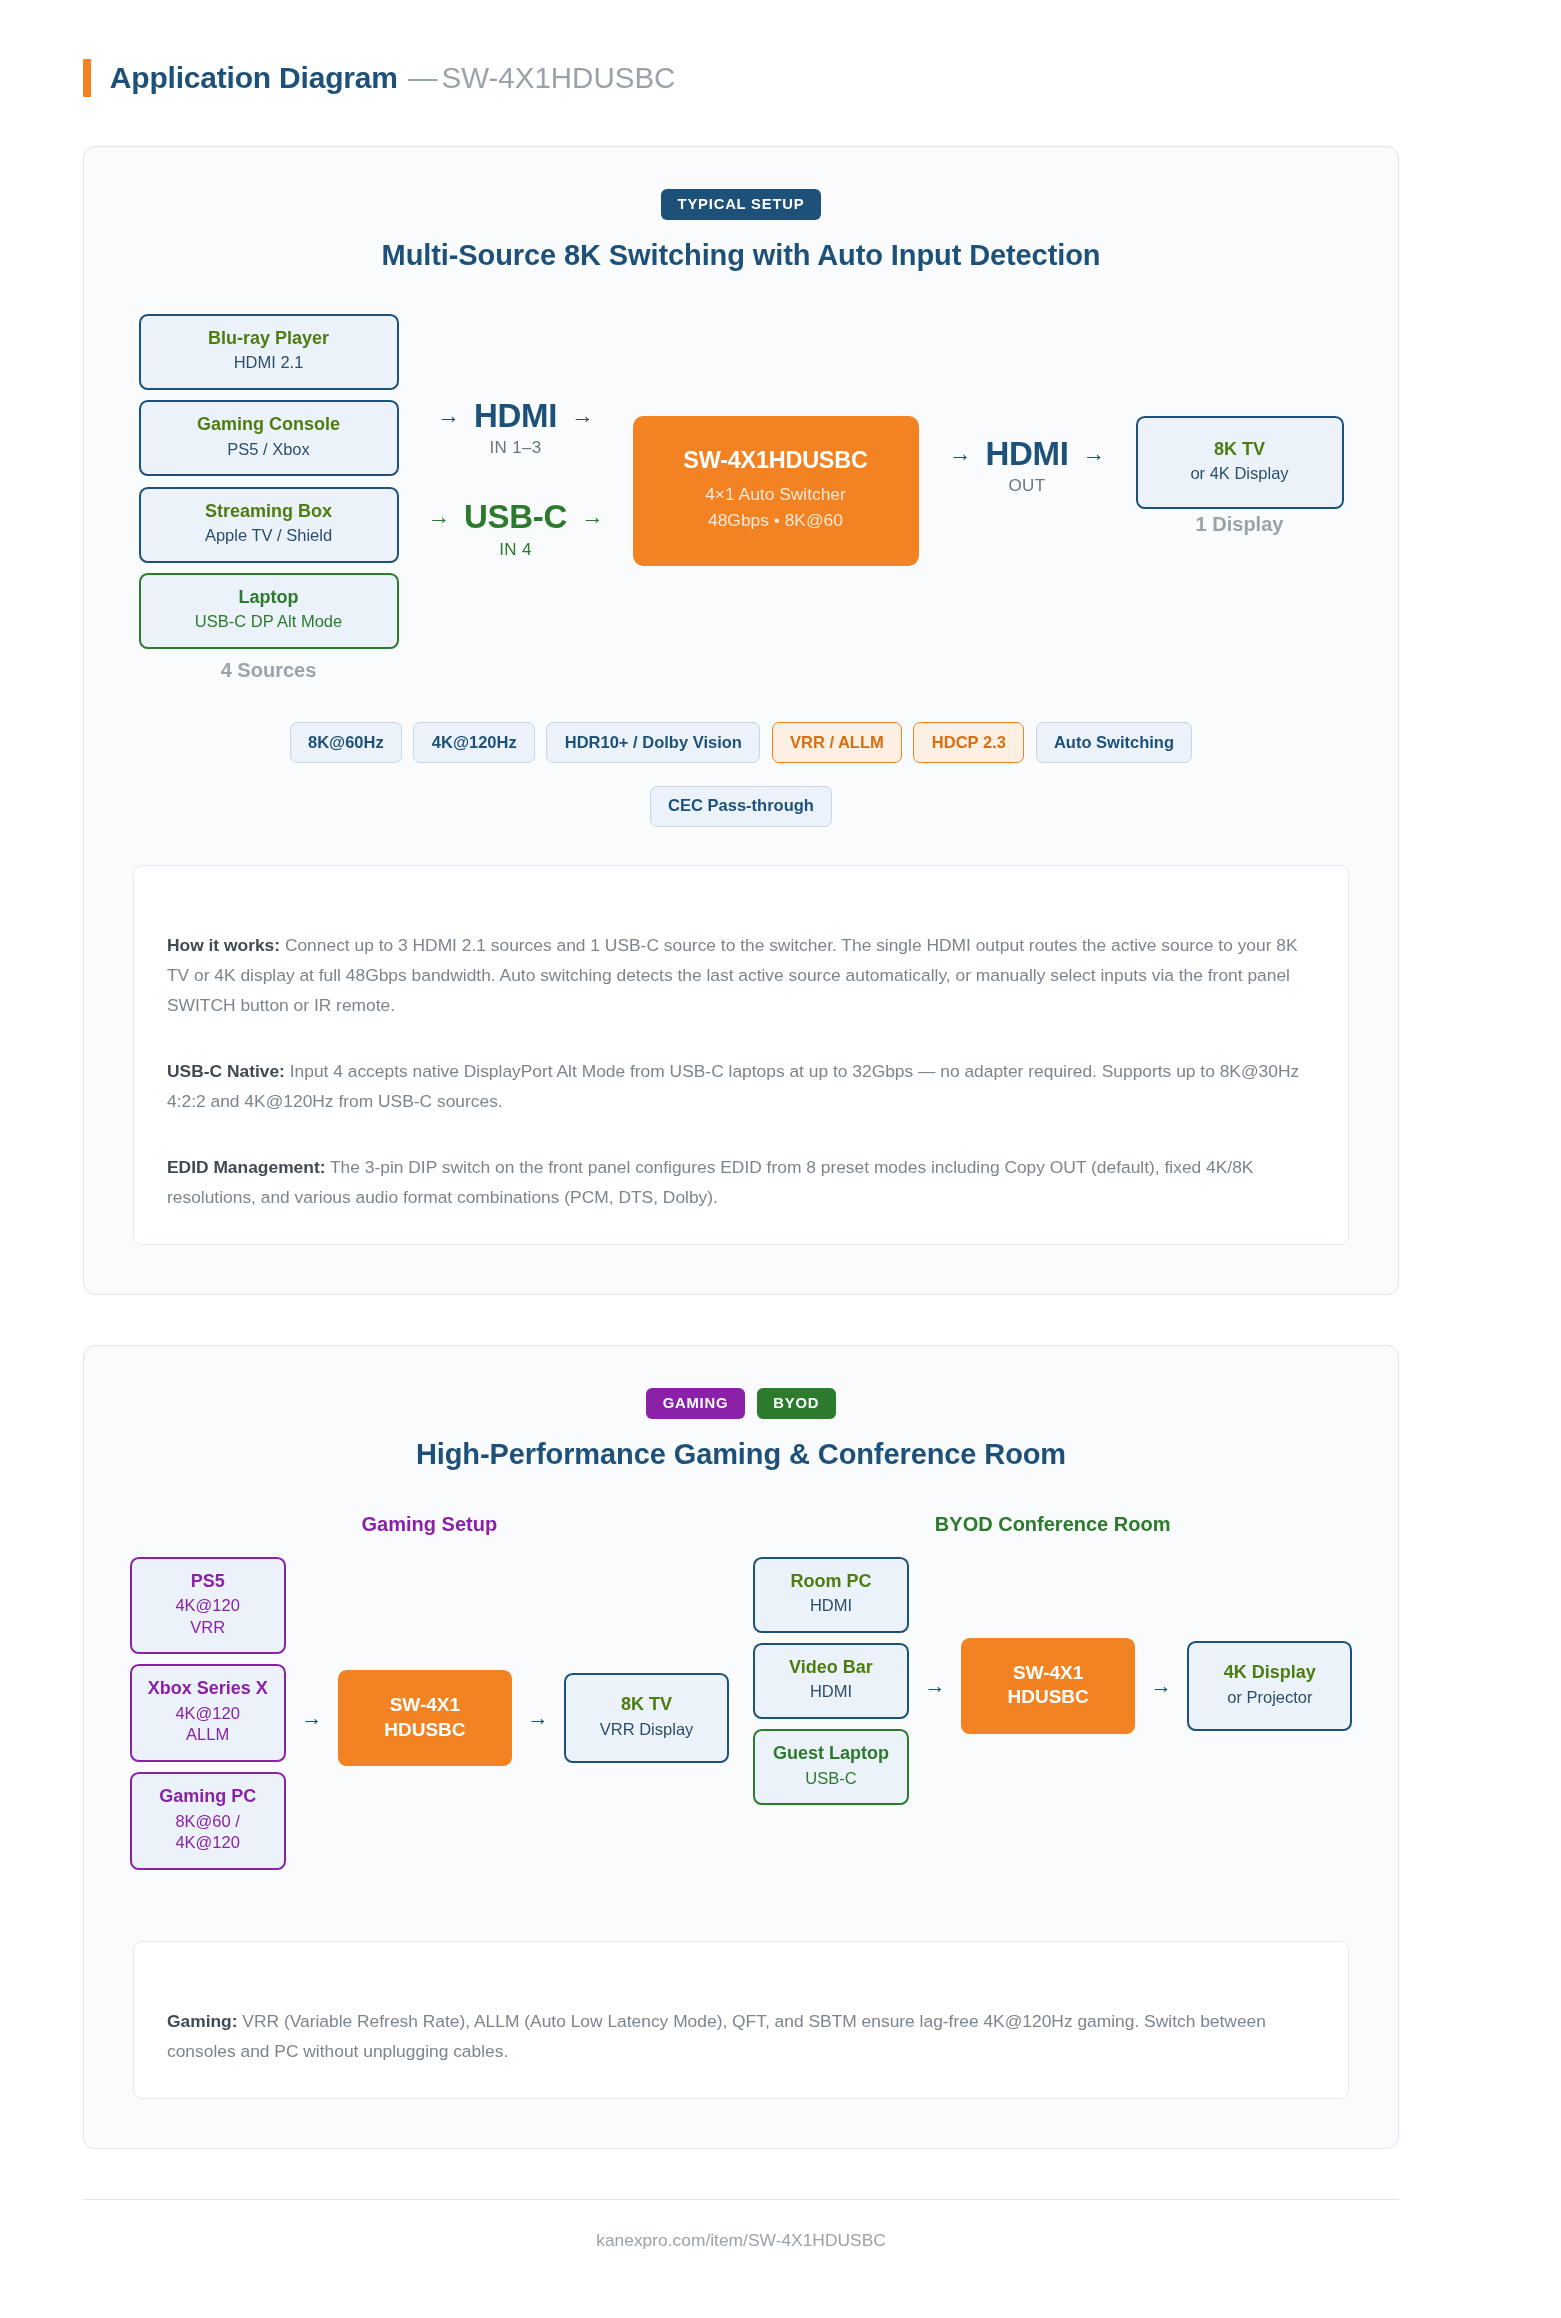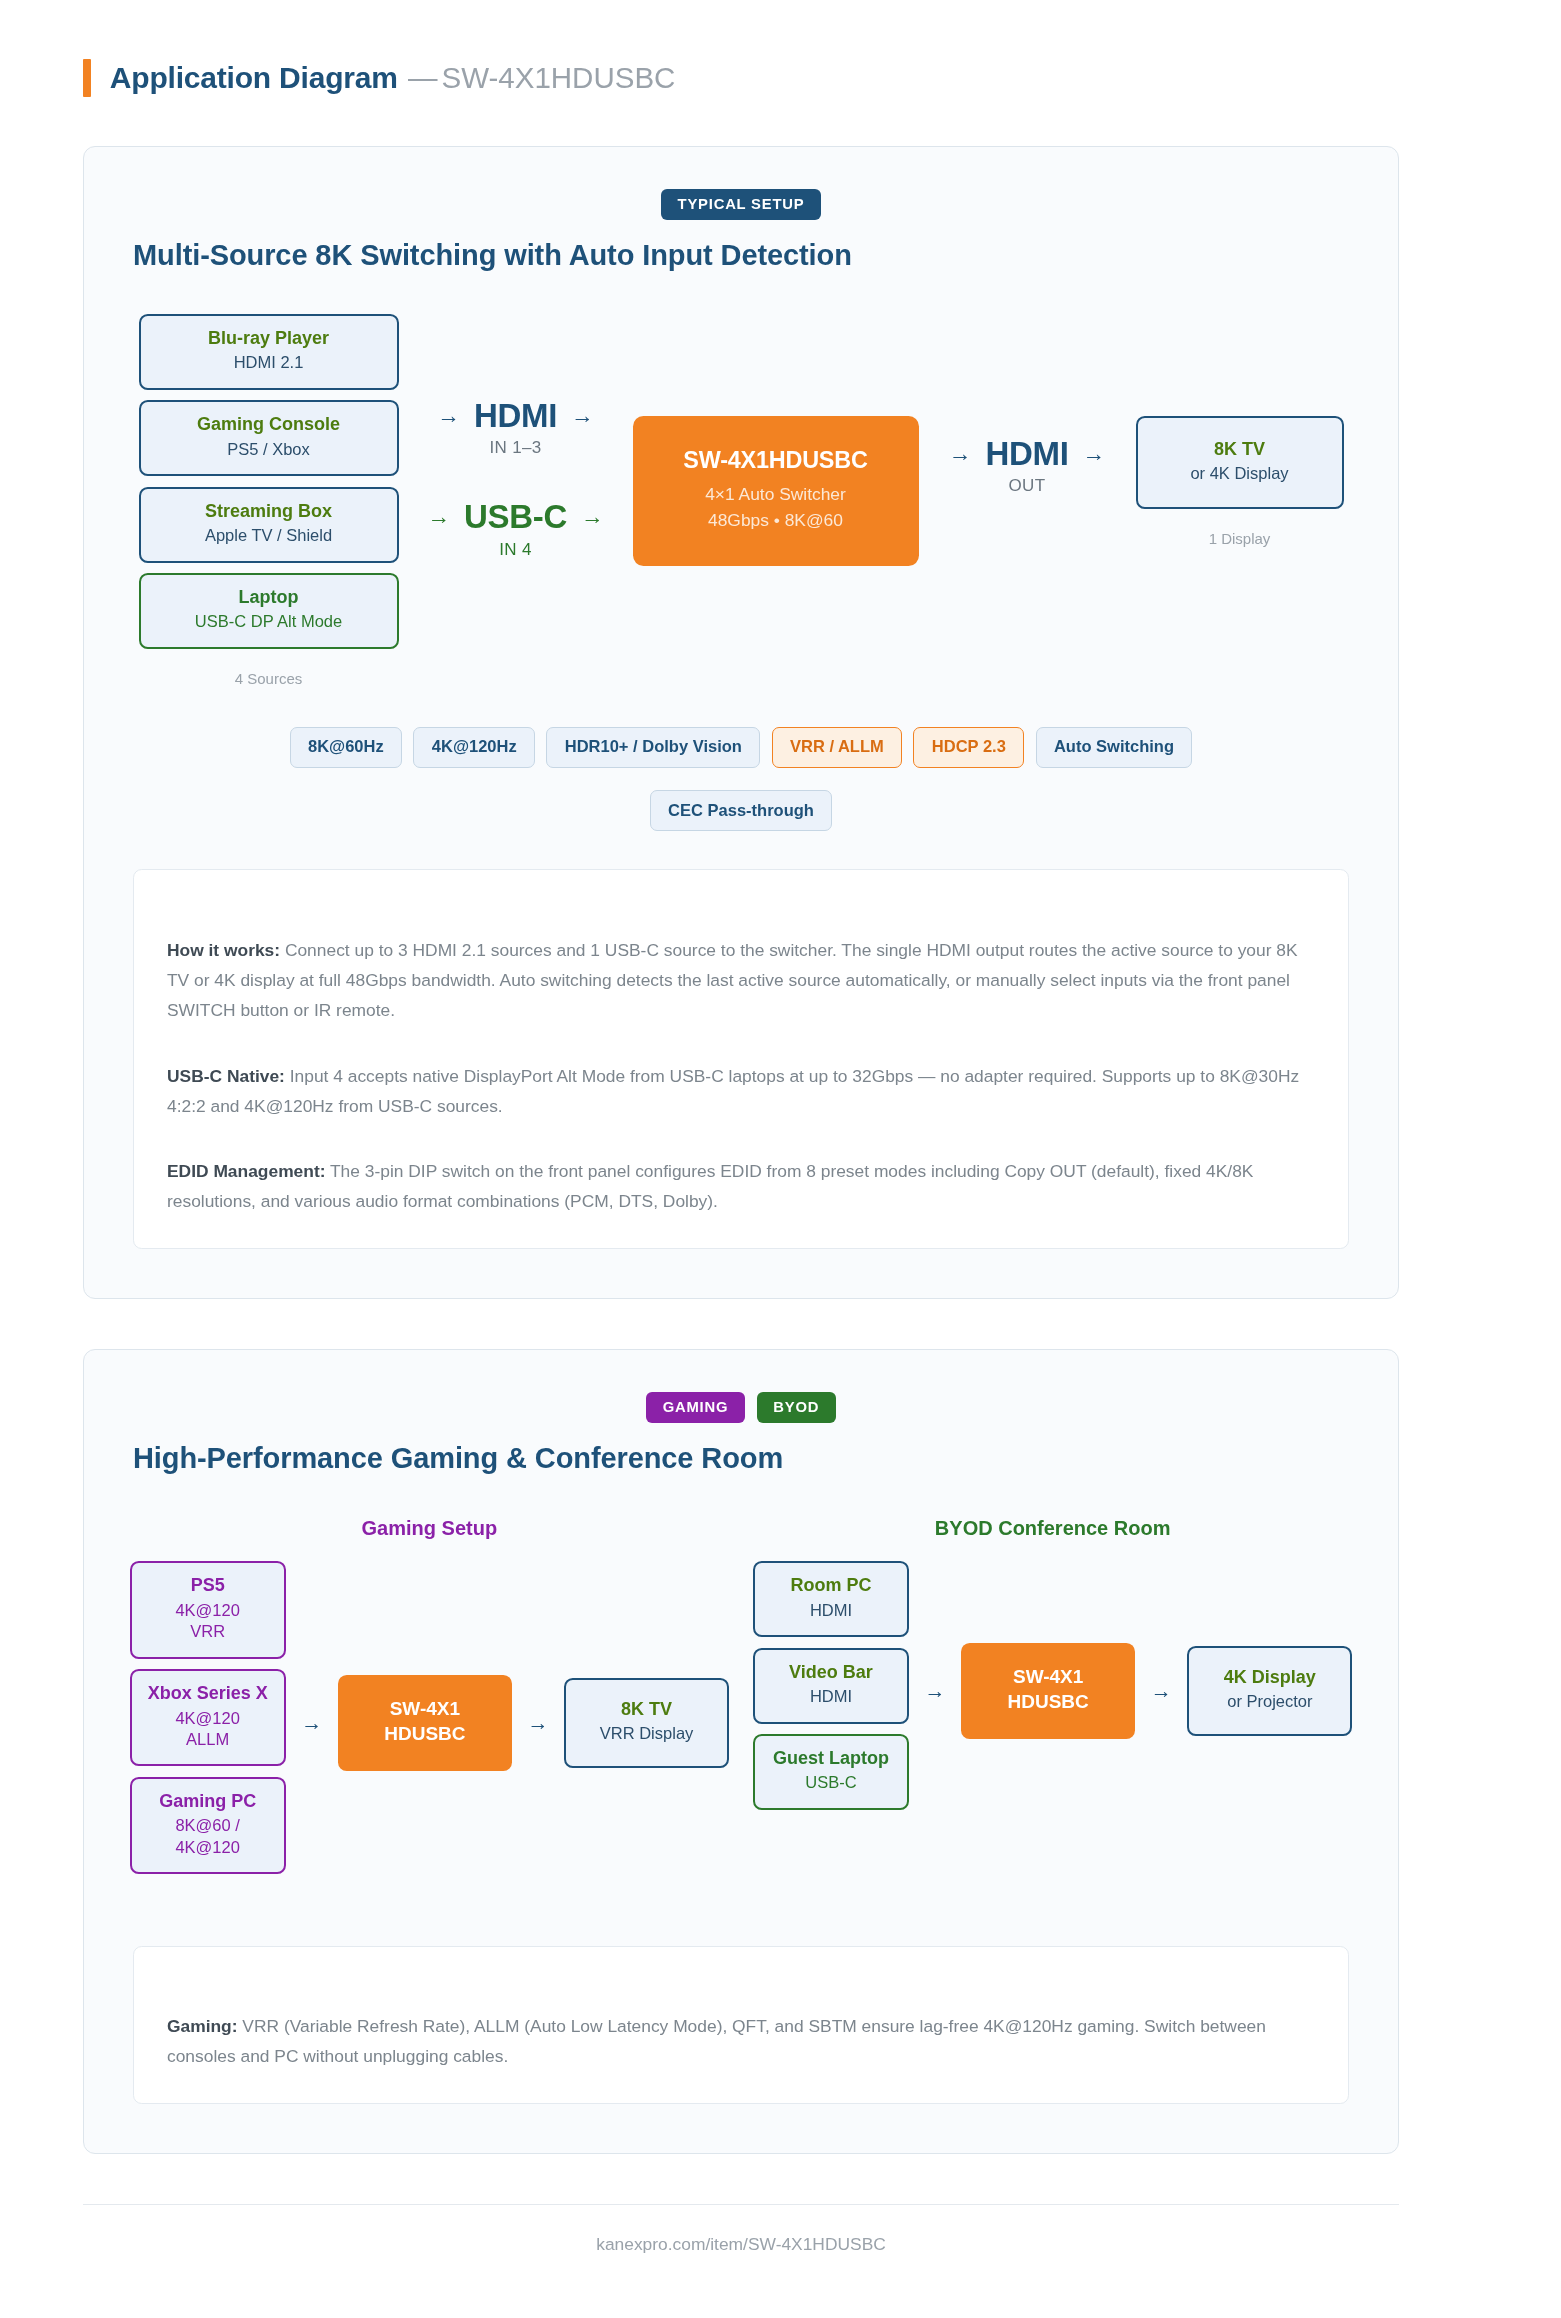--- a/index.html
+++ b/index.html
@@ -73,21 +73,21 @@
     font-size: 14.8px;
     font-weight: bold;
     letter-spacing: 0.8px;
     color: #ffffff;
   }
   .badge.navy   { background: #1E5179; }
   .badge.purple { background: #8B21A8; }
   .badge.green  { background: #2C7A2C; }
 
   .card-title {
-    text-align: left;
+    text-align: center;
     font-size: 29px;
     font-weight: bold;
     color: #1E5179;
     margin-bottom: 42px;
     letter-spacing: -0.1px;
   }
 
   
   .diagram1 {
     display: flex;
@@ -122,23 +122,24 @@
     line-height: 1.3;
     margin-top: 2.6px;
   }
   .dev-box.green-b .dev-title { color: #2C7A2C; }
   .dev-box.green-b .dev-sub   { color: #2C7A2C; }
   .dev-box.purple-b .dev-title { color: #8B21A8; }
   .dev-box.purple-b .dev-sub   { color: #8B21A8; }
 
   .caption {
     text-align: center;
-    font-size: 15px;
+    font-size: 20px;
     color: #9AA2AA;
-    margin-top: 21px;
+    margin-top: 4px;
+    font-weight: bold;
   }
 
   
   .col-link {
     width: 234px;
     flex: none;
     padding-top: 83px;
     text-align: center;
   }
   .link-group { margin-bottom: 40px; }

